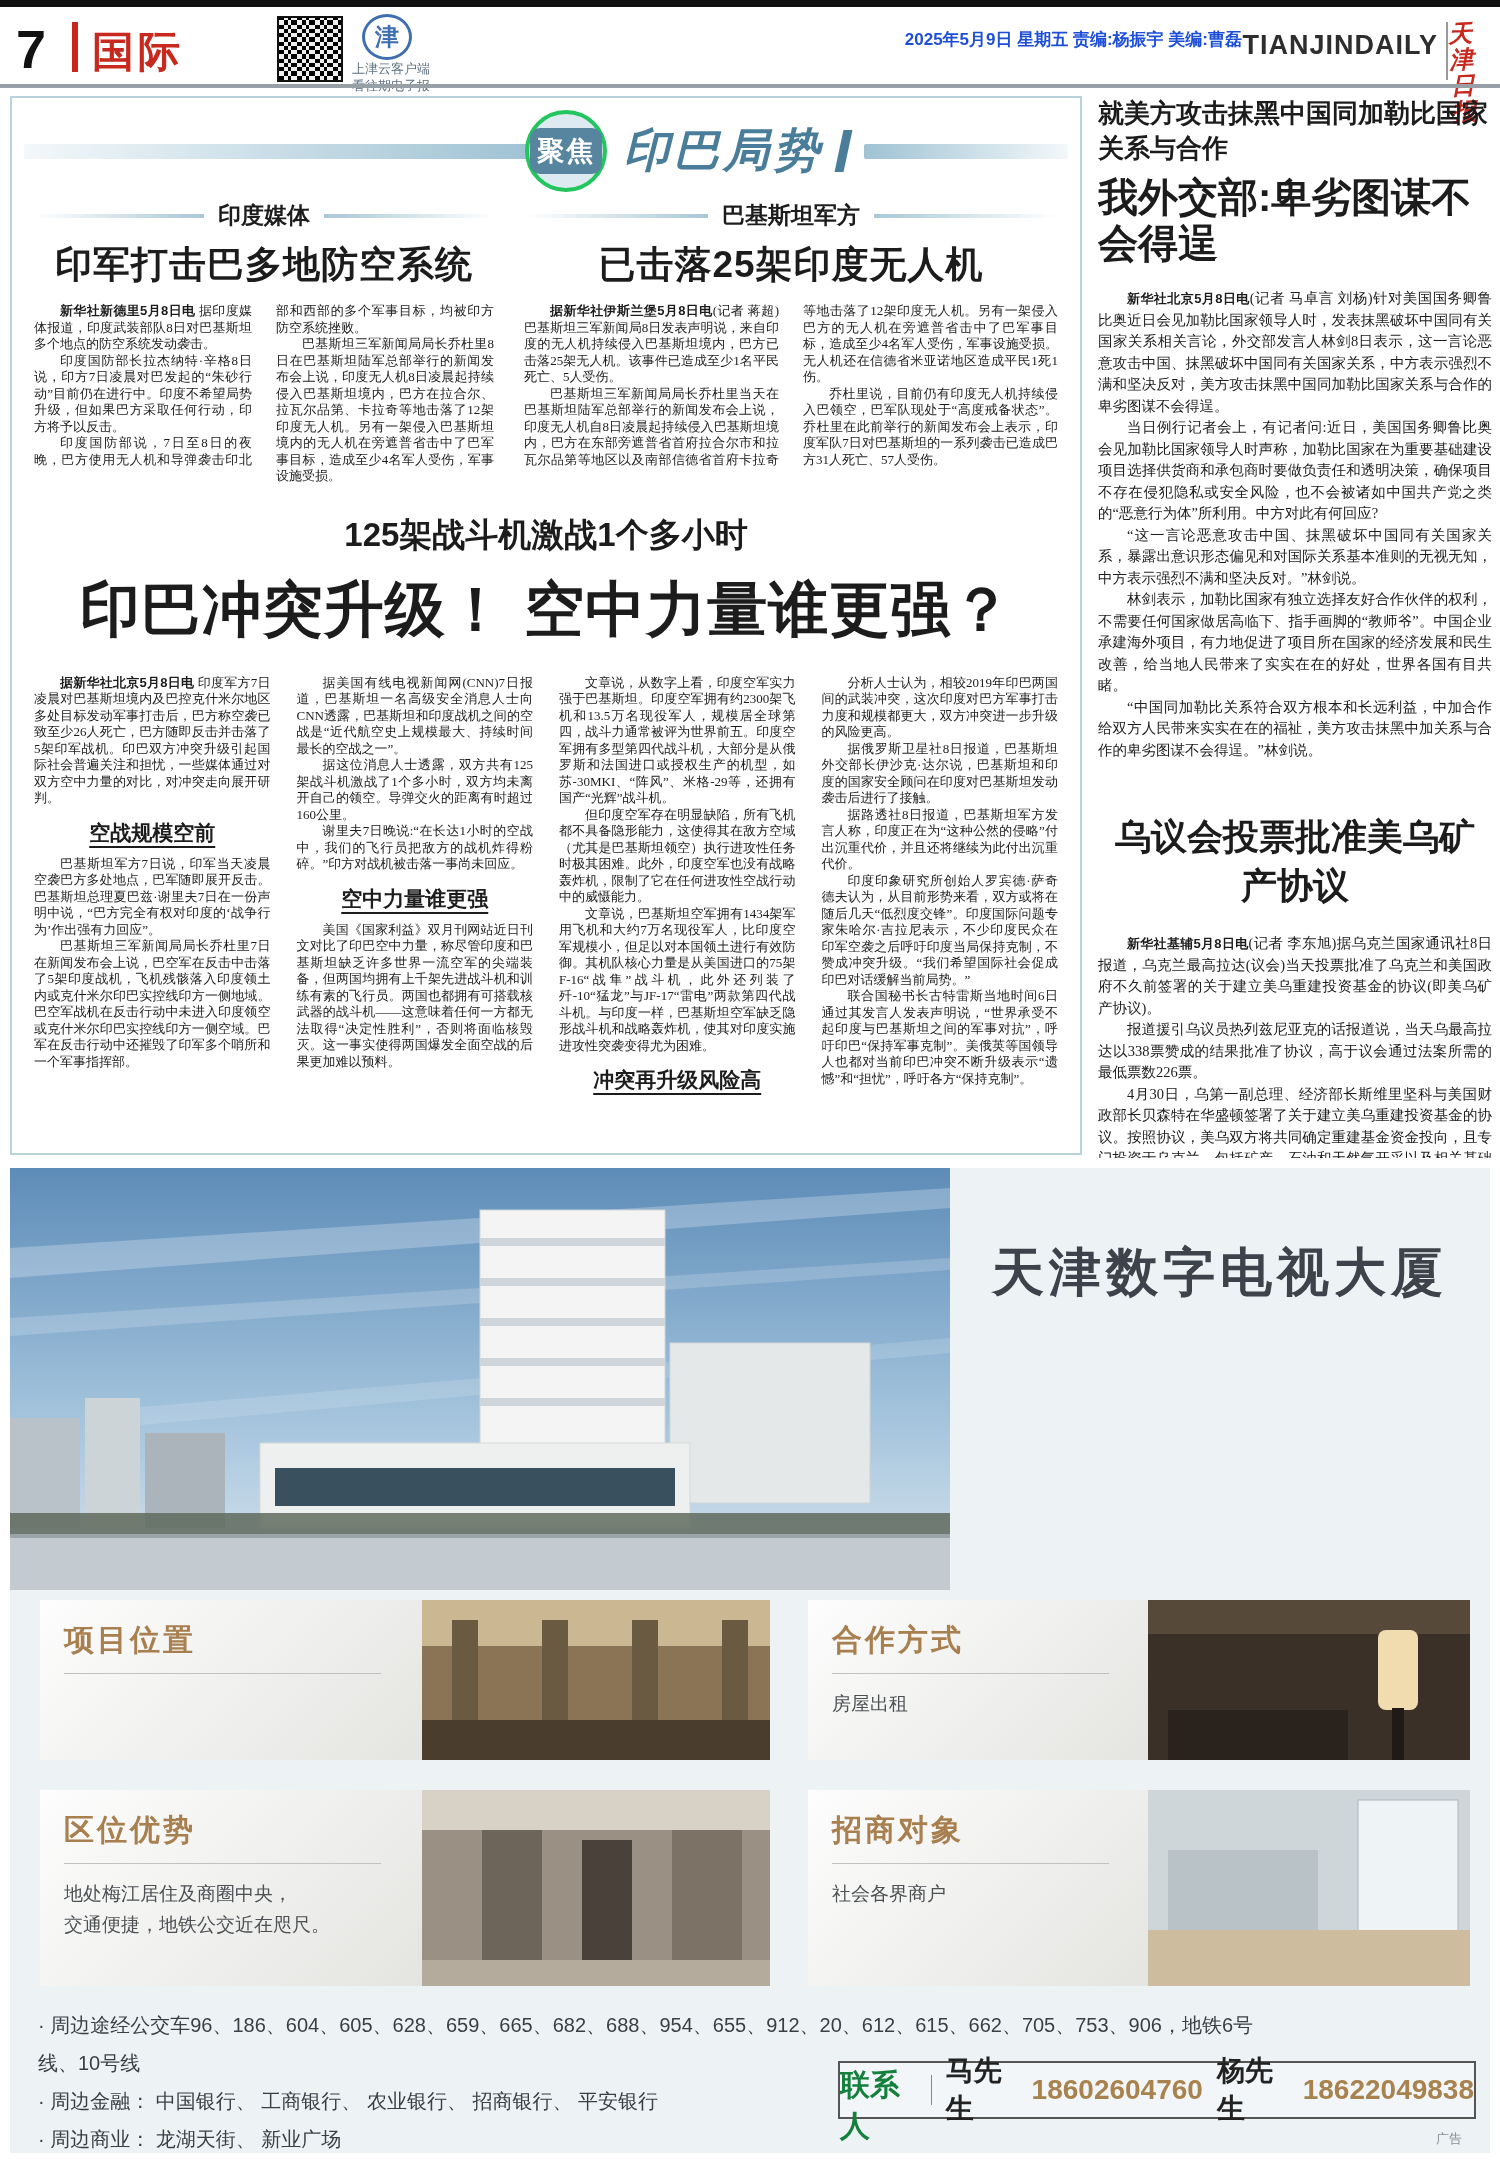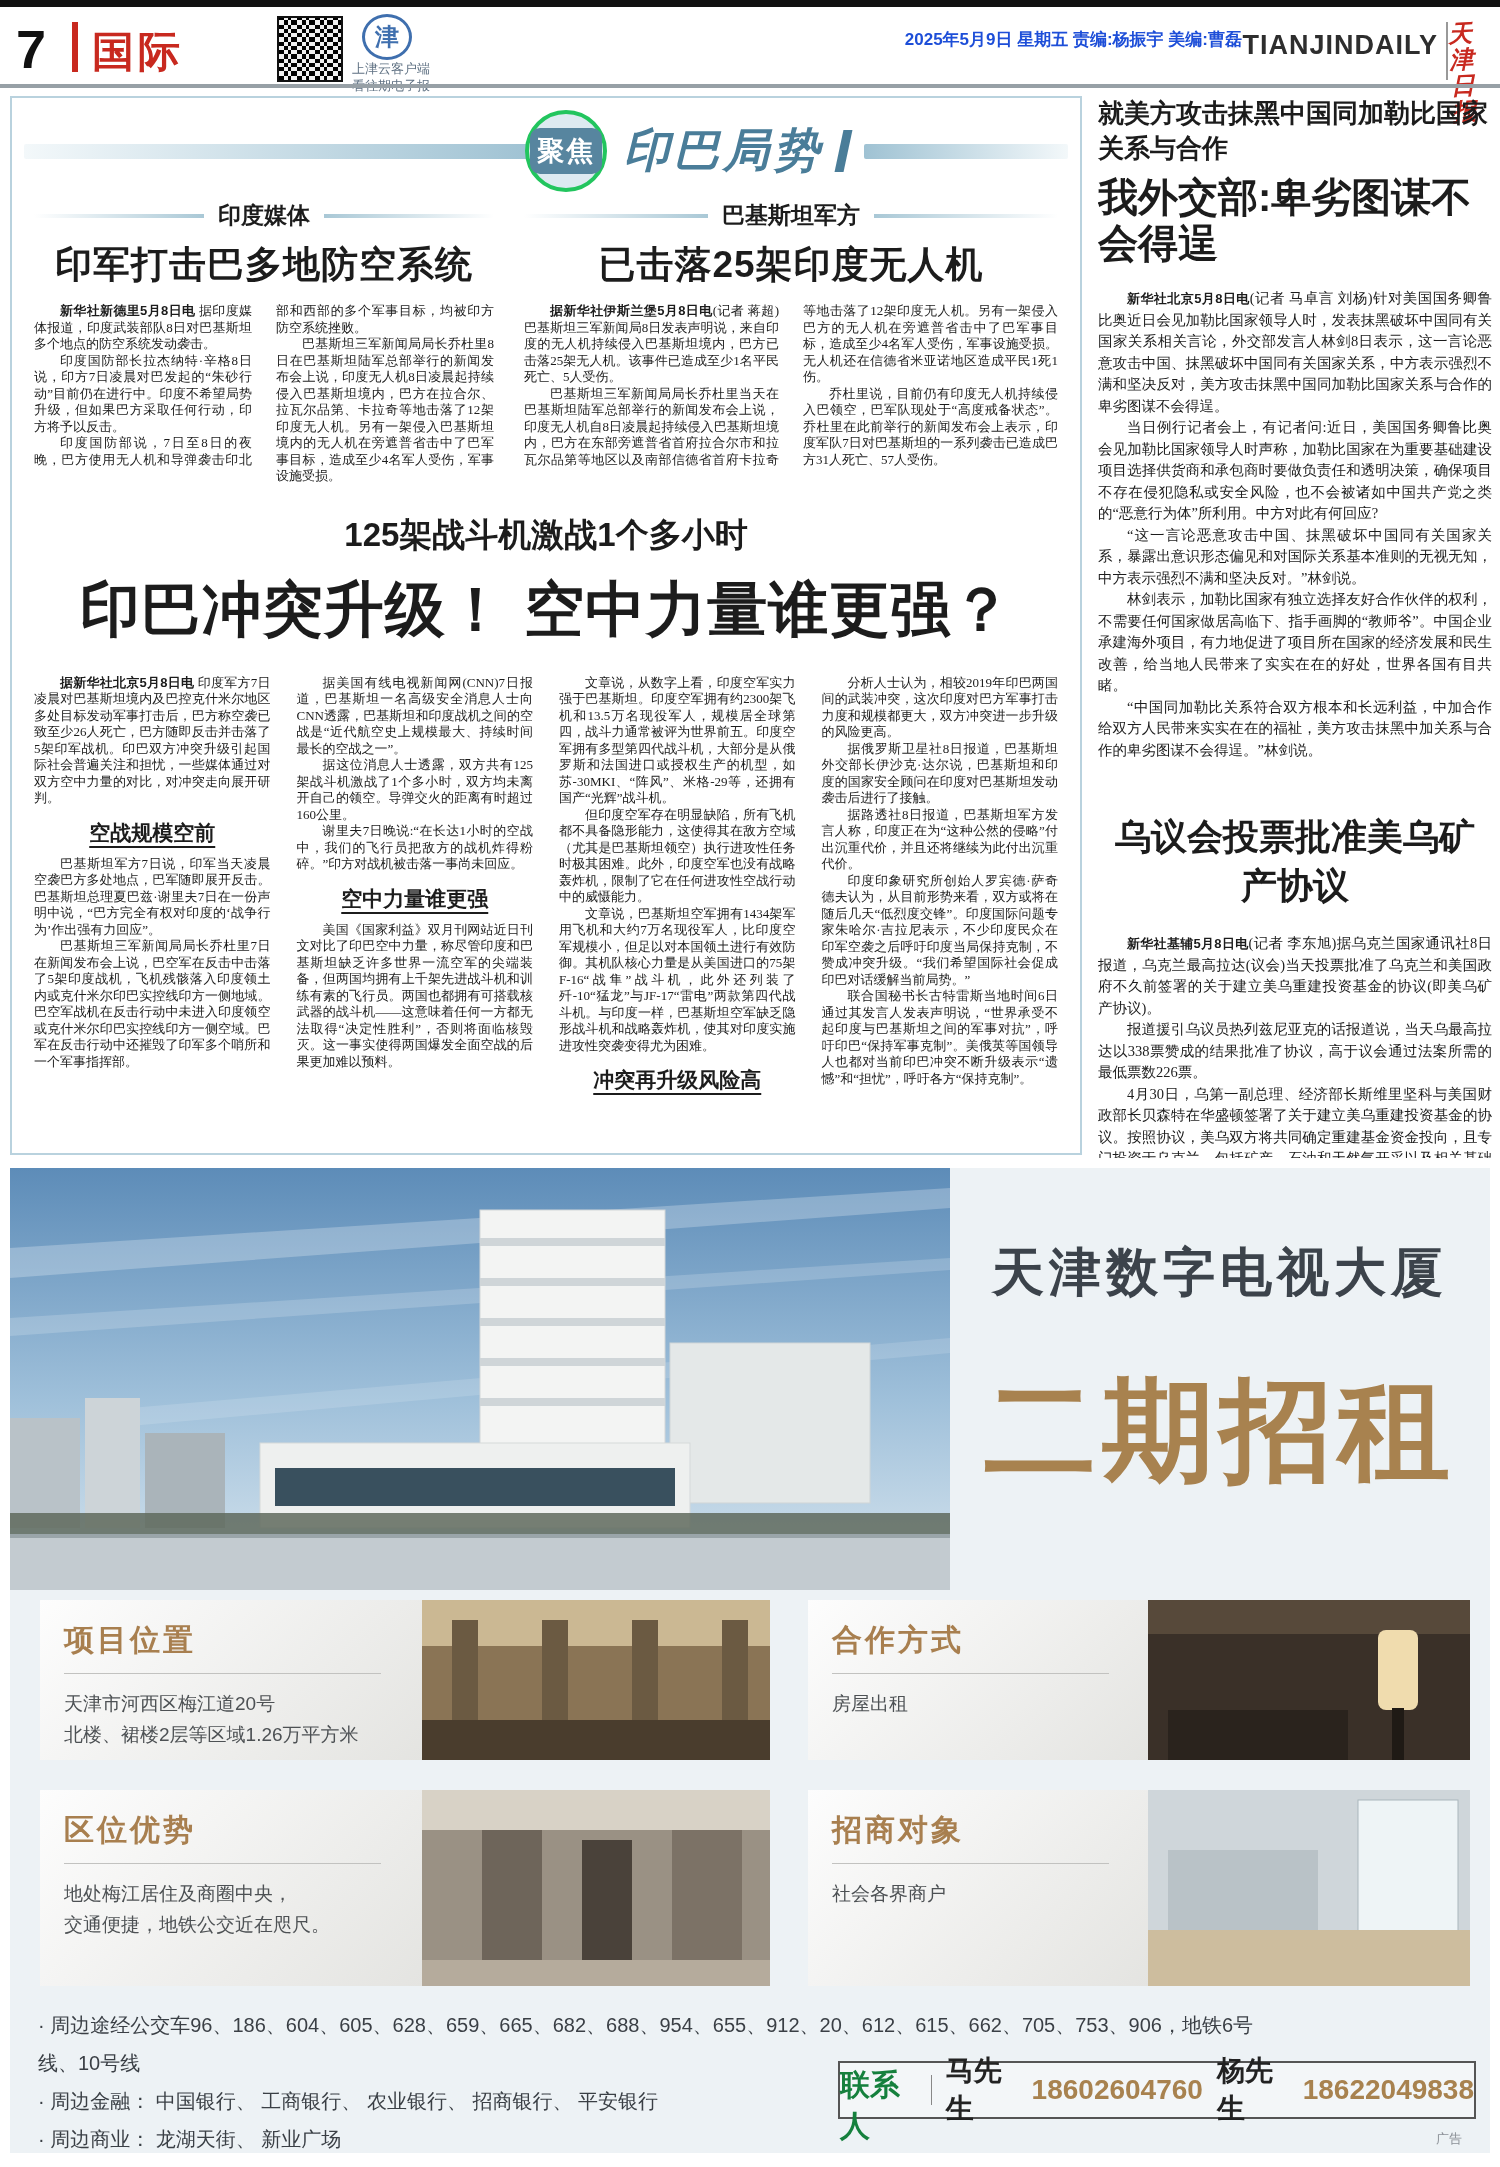--- a/index.html
+++ b/index.html
@@ -222,30 +222,25 @@
       <rect x="660" y="175" width="200" height="160" fill="#e4e8e8" stroke="#cfd5d7"></rect>
       <rect x="250" y="275" width="430" height="85" fill="#eef0ef" stroke="#d5d9da"></rect>
       <rect x="265" y="300" width="400" height="38" fill="#39505e"></rect>
       <rect x="0" y="345" width="940" height="28" fill="#5f6a5d" opacity="0.85"></rect>
       <rect x="0" y="368" width="940" height="54" fill="#c3cbd0"></rect>
       <rect x="0" y="366" width="940" height="4" fill="#9aa5a9"></rect>
     </svg>
 
     <div class="ad-titleblock">
       <div class="ad-title" data-name="ad-title">天津数字电视大厦</div>
-      <div class="ad-sub" data-name="ad-subtitle">二期招租</div>
     </div>
 
     <div class="ad-card" style="left:30px;top:432px;width:382px;height:160px;" data-name="ad-card-location">
       <div class="ad-card-title" data-name="ad-card-title">项目位置</div>
       <div class="ad-card-rule" data-name="ad-card-rule"></div>
-      <div class="ad-card-body" data-name="ad-card-body">
-          <p data-name="list-item">天津市河西区梅江道20号</p>
-          <p data-name="list-item">北楼、裙楼2层等区域1.26万平方米</p>
-        </div>
     </div>
     <svg class="ad-cphoto" style="left:412px;top:432px;" width="348" height="160" data-name="ad-photo-lobby">
       <rect width="348" height="160" fill="#8a7455"></rect>
       <rect x="0" y="0" width="348" height="40" fill="#c9b astray" opacity="0"></rect>
       <rect x="0" y="0" width="348" height="46" fill="#cbb893"></rect>
       <rect x="30" y="20" width="26" height="140" fill="#6b5a42"></rect>
       <rect x="120" y="20" width="26" height="140" fill="#6b5a42"></rect>
       <rect x="210" y="20" width="26" height="140" fill="#6b5a42"></rect>
       <rect x="300" y="20" width="26" height="140" fill="#6b5a42"></rect>
       <rect x="0" y="120" width="348" height="40" fill="#4a3d2d"></rect>

